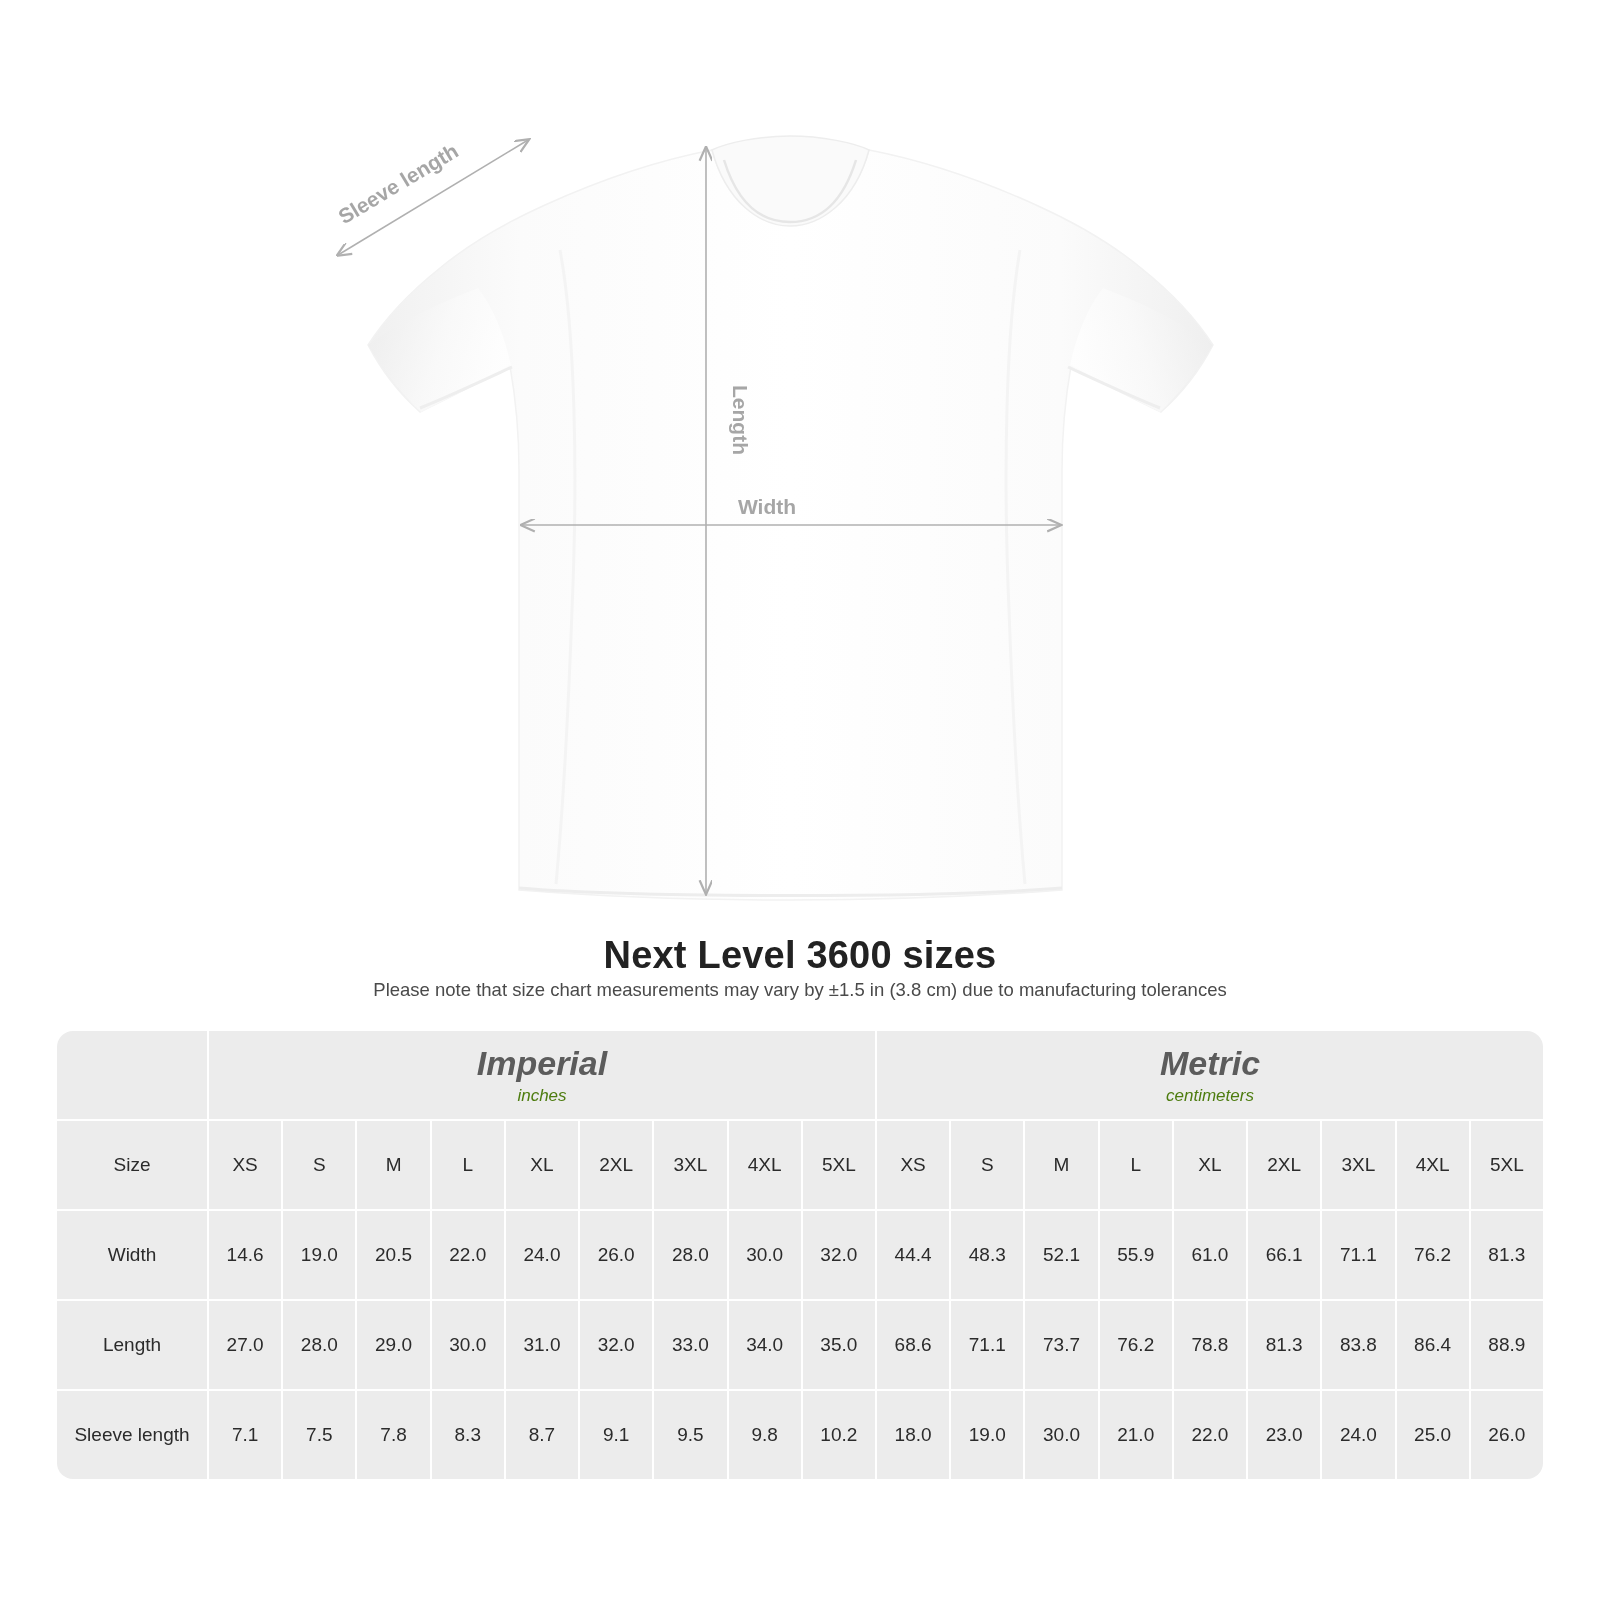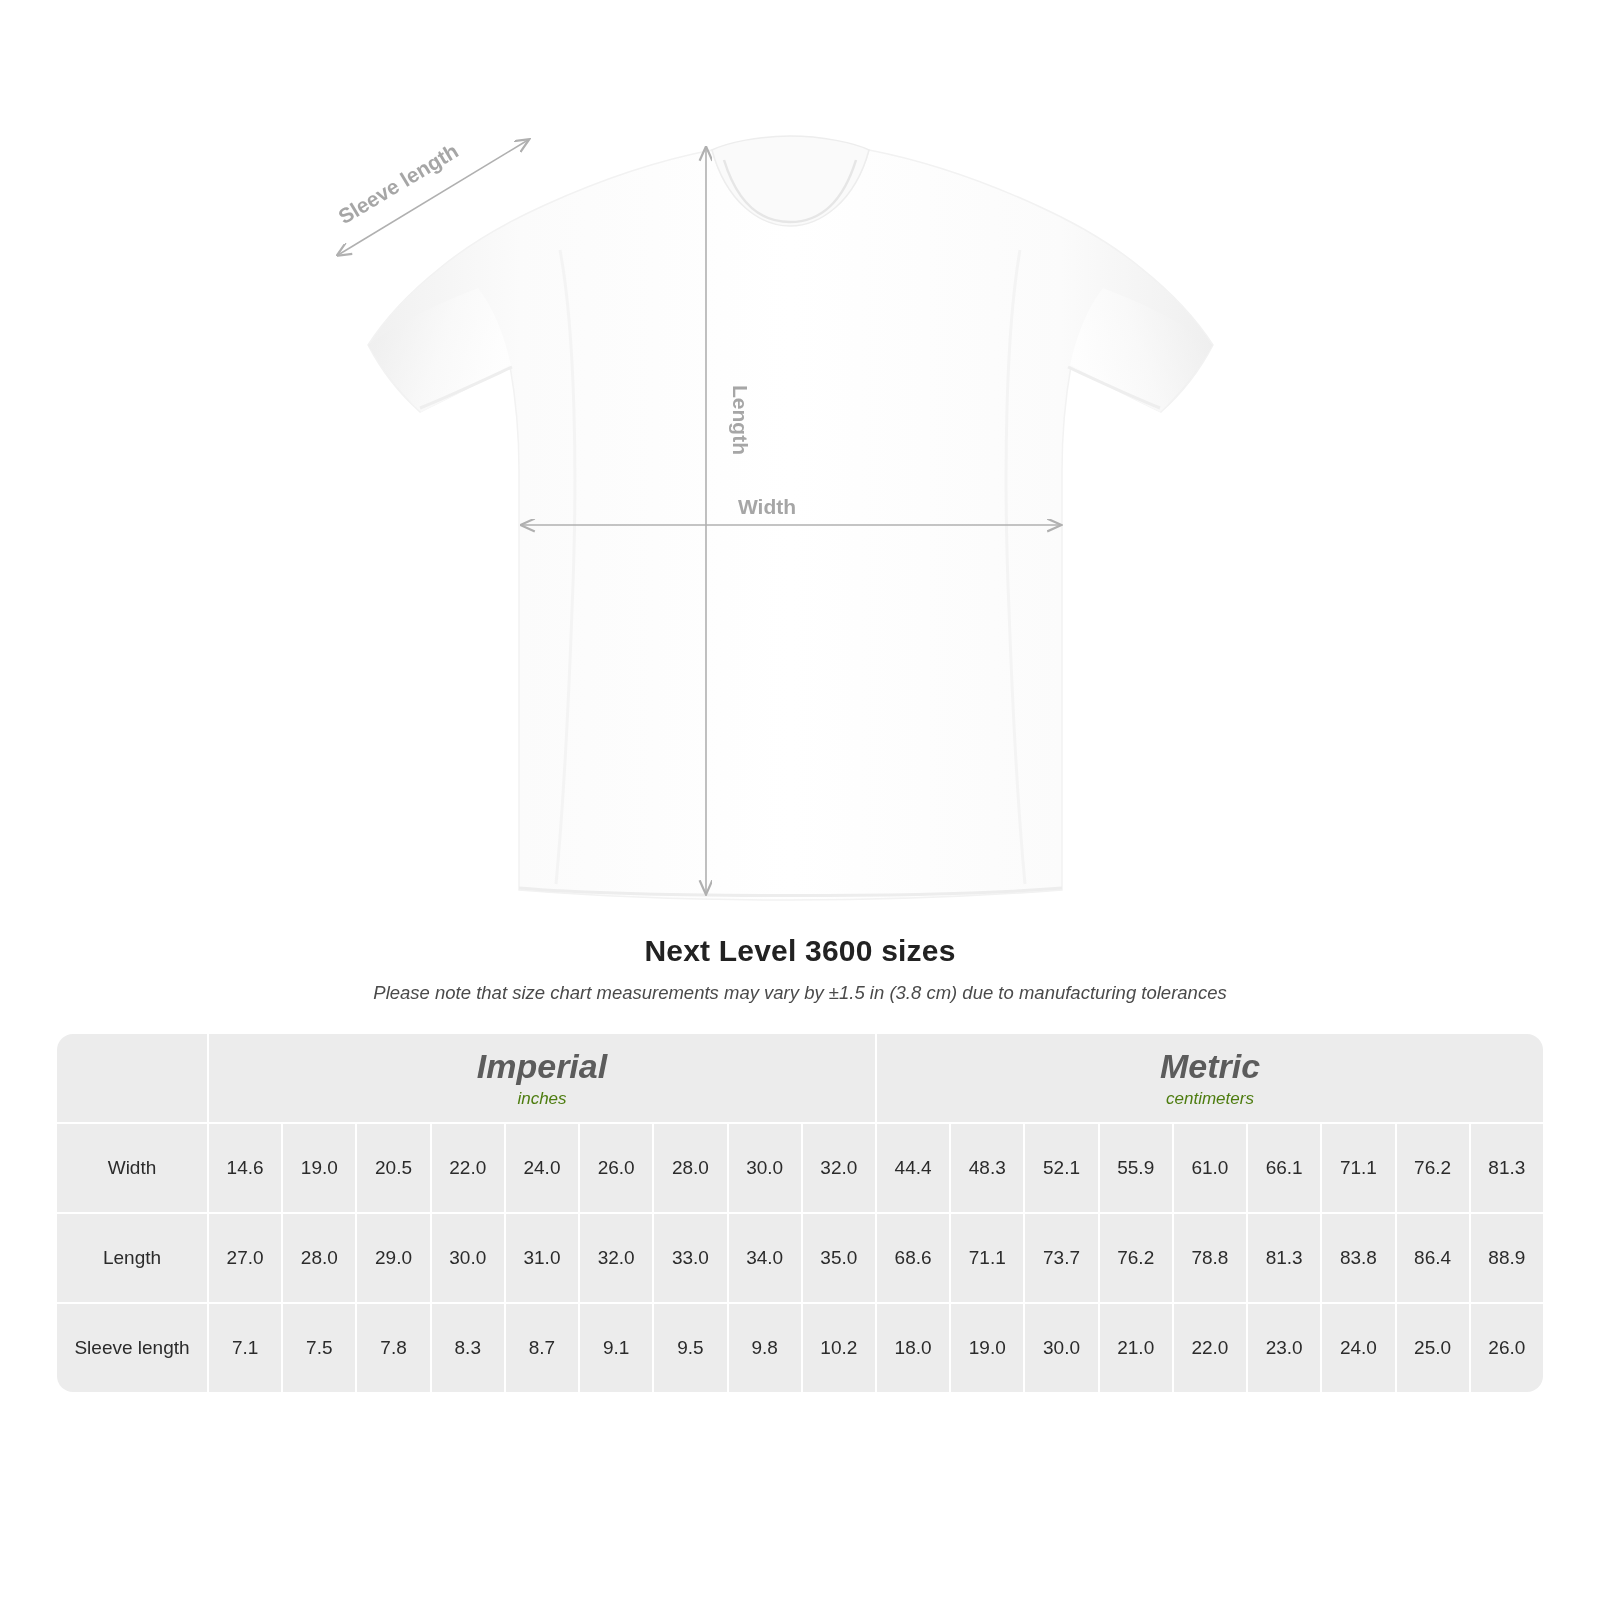--- a/index.html
+++ b/index.html
@@ -31,29 +31,28 @@
     top: 0;
     left: 0;
   }
 
   
   .title-block {
     text-align: center;
     margin-top: 4px;
   }
   .chart-title {
-    font-size: 30px;
+    font-size: 38px;
     font-weight: bold;
     color: #222222;
     letter-spacing: 0.2px;
   }
   .chart-note {
-    margin-top: 14px;
+    margin-top: 2px;
     font-size: 18.5px;
-    font-style: italic;
     color: #4a4a4a;
   }
 
   
   .table-wrap {
     width: 1490px;
     margin: 28px auto 0 auto;
   }
   table.size-table {
     width: 100%;
@@ -216,20 +215,41 @@
           <td class="unit-head corner-tl"></td>
           <td class="unit-head" colspan="9">
             <div class="unit-name">Imperial</div>
             <div class="unit-sub">inches</div>
           </td>
           <td class="unit-head corner-tr" colspan="9">
             <div class="unit-name">Metric</div>
             <div class="unit-sub">centimeters</div>
           </td>
         </tr>
+        <tr>
+          <th class="rowlabel">Size</th>
+          <th class="colhead">XS</th>
+          <th class="colhead">S</th>
+          <th class="colhead">M</th>
+          <th class="colhead">L</th>
+          <th class="colhead">XL</th>
+          <th class="colhead">2XL</th>
+          <th class="colhead">3XL</th>
+          <th class="colhead">4XL</th>
+          <th class="colhead">5XL</th>
+          <th class="colhead">XS</th>
+          <th class="colhead">S</th>
+          <th class="colhead">M</th>
+          <th class="colhead">L</th>
+          <th class="colhead">XL</th>
+          <th class="colhead">2XL</th>
+          <th class="colhead">3XL</th>
+          <th class="colhead">4XL</th>
+          <th class="colhead">5XL</th>
+        </tr>
       </thead>
       <tbody>
         <tr>
           <td class="rowlabel">Width</td>
           <td>14.6</td>
           <td>19.0</td>
           <td>20.5</td>
           <td>22.0</td>
           <td>24.0</td>
           <td>26.0</td>

